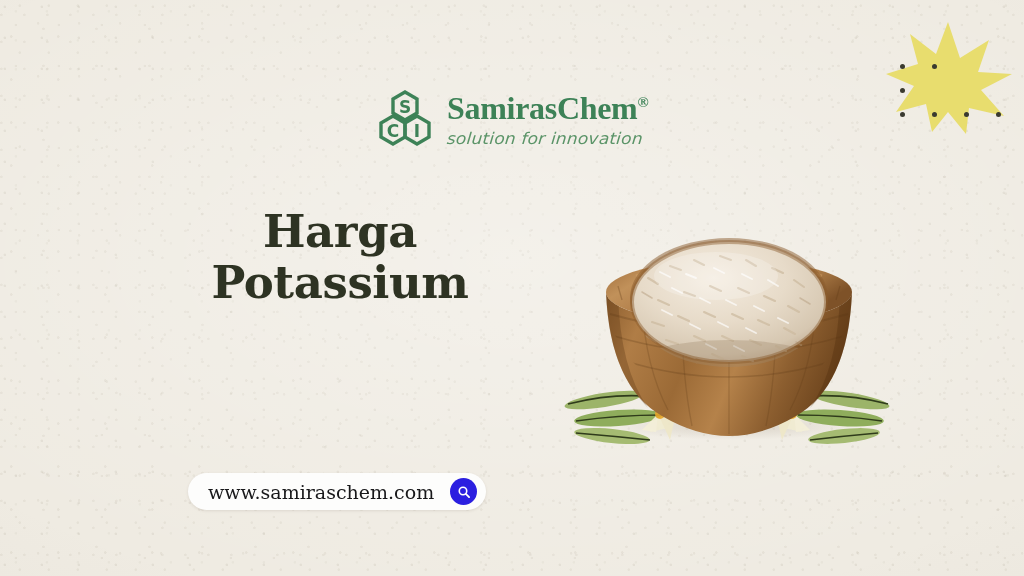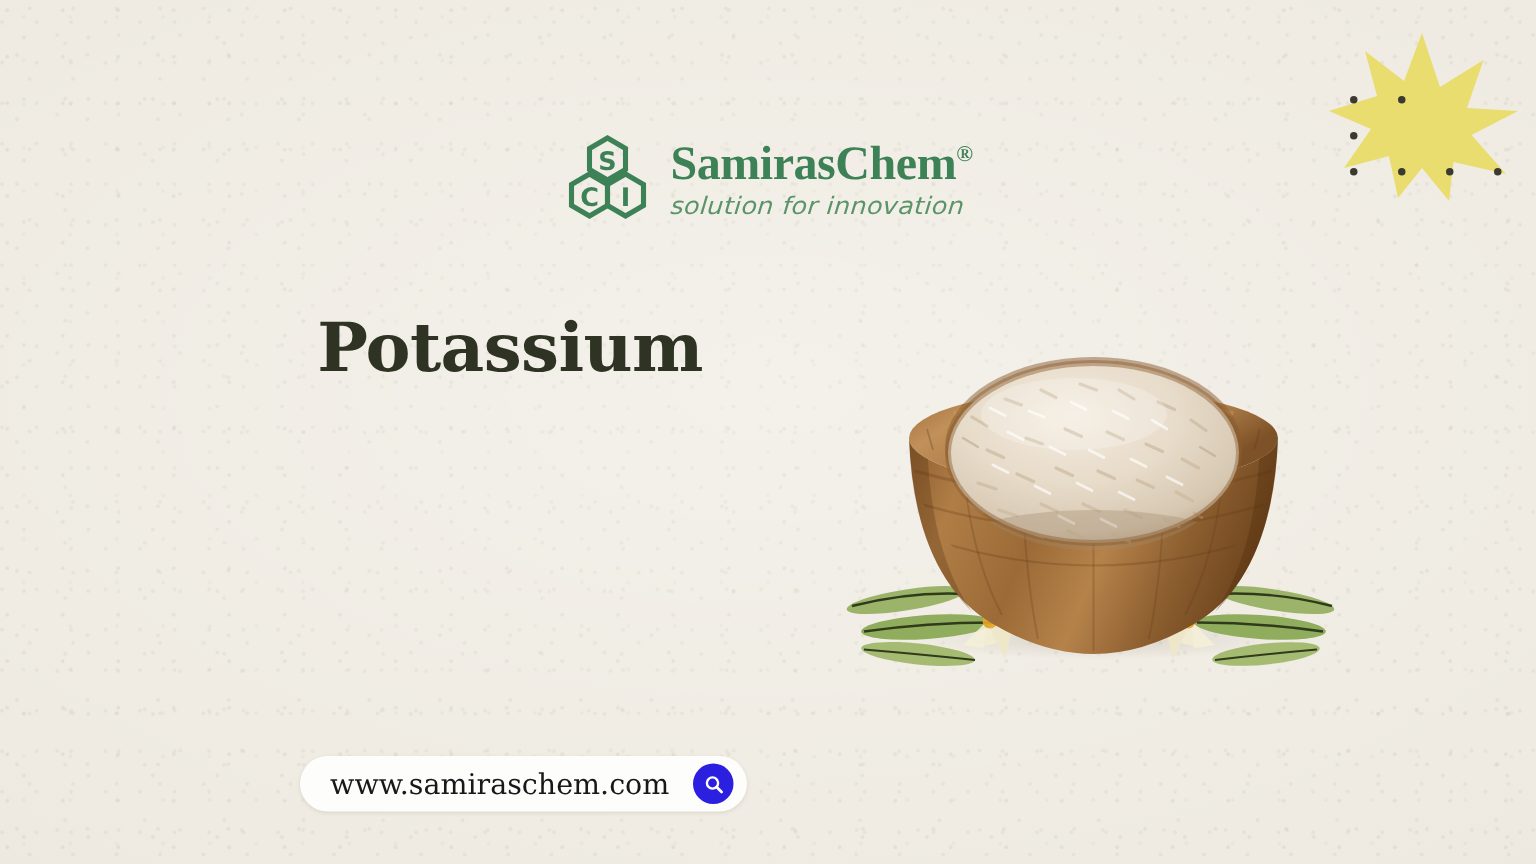--- a/index.html
+++ b/index.html
@@ -57,28 +57,27 @@
     position:absolute;left:182px;top:207px;width:316px;
     text-align:center;
     font-family:"DejaVu Serif","Liberation Serif",serif;
     font-weight:700;font-size:45px;line-height:1.13;
     color:#2e3323;letter-spacing:-.4px;
   }
   .headline span{display:block;}
 
   
   .url-pill{
-    position:absolute;left:200px;top:473px;
+    position:absolute;left:188px;top:473px;
     height:37px;width:298px;border-radius:19px;
     background:#fdfdfc;
     box-shadow:0 1px 3px rgba(90,80,65,.13);
     display:flex;align-items:center;
     padding:0 9px 0 20px;box-sizing:border-box;
     gap:10px;
-    margin-top:31px;
   }
   .url-text{
     font-family:"DejaVu Serif","Liberation Serif",serif;
     font-size:19px;color:#18181a;white-space:nowrap;flex:1;
   }
   .search-btn{
     width:27px;height:27px;border-radius:50%;
     background:#2b1fe0;flex:0 0 auto;
     display:flex;align-items:center;justify-content:center;
   }
@@ -136,20 +135,21 @@
         </g>
       </svg>
     </div>
     <div class="logo-text">
       <div class="brand"><span>SamirasChem</span><span class="rmark">®</span></div>
       <div class="tagline">solution for innovation</div>
     </div>
   </div>
 
   <div class="headline">
+    <span>Harga</span>
     <span>Potassium</span>
   </div>
 
   <div class="url-pill">
     <span class="url-text">www.samiraschem.com</span>
     <span class="search-btn">
       <svg viewBox="0 0 24 24" width="16" height="16">
         <circle cx="10.5" cy="10.5" r="5.6" fill="none" stroke="#ffffff" stroke-width="2.4"></circle>
         <line x1="14.8" y1="14.8" x2="19.6" y2="19.6" stroke="#ffffff" stroke-width="2.8" stroke-linecap="round"></line>
       </svg>

